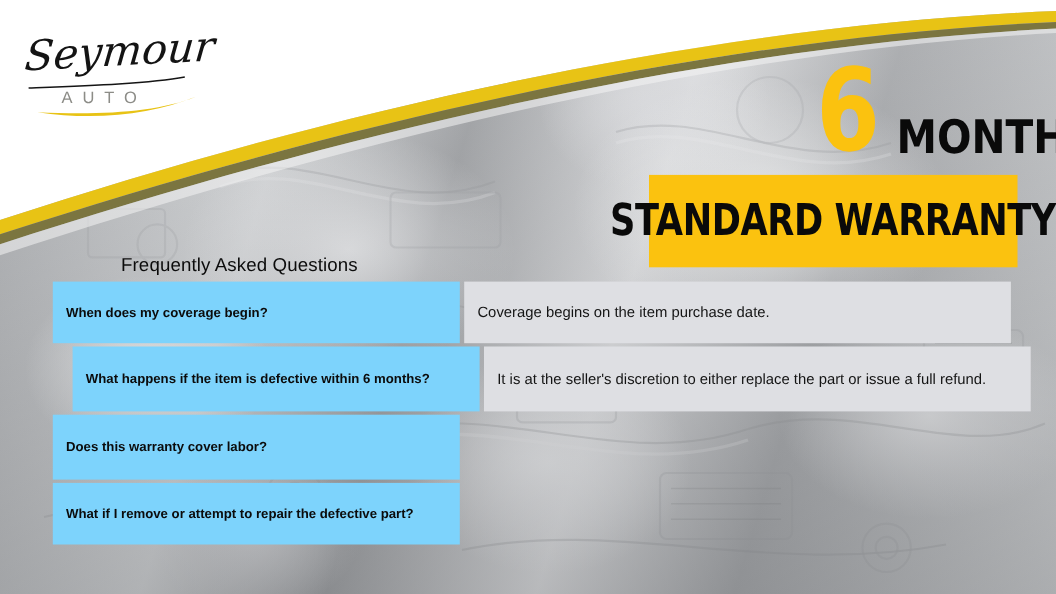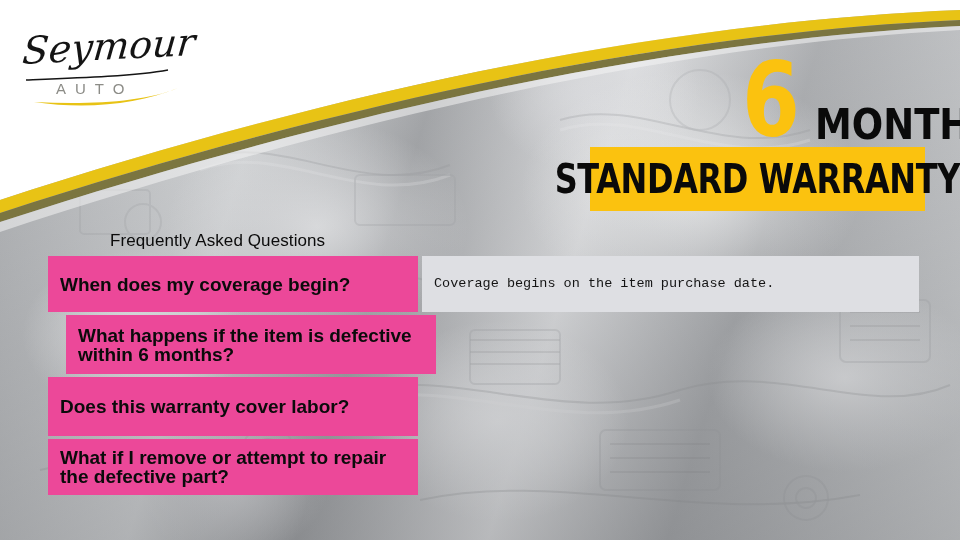--- a/index.html
+++ b/index.html
@@ -71,22 +71,22 @@
     line-height: 42px;
     color: #0a0a0a;
     transform: scaleX(.88);
     transform-origin: left top;
     letter-spacing: 0px;
   }
 
   
   .warranty-banner {
     position: absolute;
-    left: 590px; top: 147px;
-    width: 335px; height: 64px;
+    left: 590px; top: 159px;
+    width: 335px; height: 84px;
     background: #fbc20f;
     display: flex;
     align-items: center;
     justify-content: center;
   }
   .warranty-text {
     font-family: "DejaVu Sans", sans-serif;
     font-weight: bold;
     font-size: 40px;
     line-height: 40px;
@@ -116,37 +116,37 @@
   }
   .faq-row {
     display: flex;
     width: 100%;
     margin-bottom: 3px;
   }
   .faq-row:last-child { margin-bottom: 0; }
   .faq-q {
     width: 370px;
     flex: 0 0 370px;
-    background: #ec4899;
+    background: #7dd3fc;
     color: #0b0b0b;
     font-family: "Liberation Sans", sans-serif;
     font-weight: bold;
-    font-size: 19px;
+    font-size: 12px;
     line-height: 19px;
     padding: 0 12px 0 12px;
     display: flex;
     align-items: center;
     box-sizing: border-box;
   }
   .faq-gap { flex: 0 0 4px; }
   .faq-a {
     flex: 1 1 auto;
     background: #dedfe3;
     color: #141414;
-    font-family: Liberation Mono, monospace;
+    font-family: Liberation Sans, sans-serif;
     font-weight: normal;
     font-size: 13.5px;
     line-height: 20px;
     padding: 0 12px 0 12px;
     display: flex;
     align-items: center;
     box-sizing: border-box;
   }
   .faq-a > span { text-align: justify; display: block; width: 100%; }
   .r1 { height: 56px; }
@@ -237,20 +237,23 @@
       <div class="faq-a">
         <span>Coverage begins on the item purchase date.</span>
       </div>
     </div>
 
     <div class="faq-row r2">
       <div class="faq-q">
         <span>What happens if the item is defective within 6 months?</span>
       </div>
       <div class="faq-gap"></div>
+      <div class="faq-a">
+        <span>It is at the seller's discretion to either replace the part or issue a full refund.</span>
+      </div>
     </div>
 
     <div class="faq-row r3">
       <div class="faq-q">
         <span>Does this warranty cover labor?</span>
       </div>
       <div class="faq-gap"></div>
     </div>
 
     <div class="faq-row r4">

